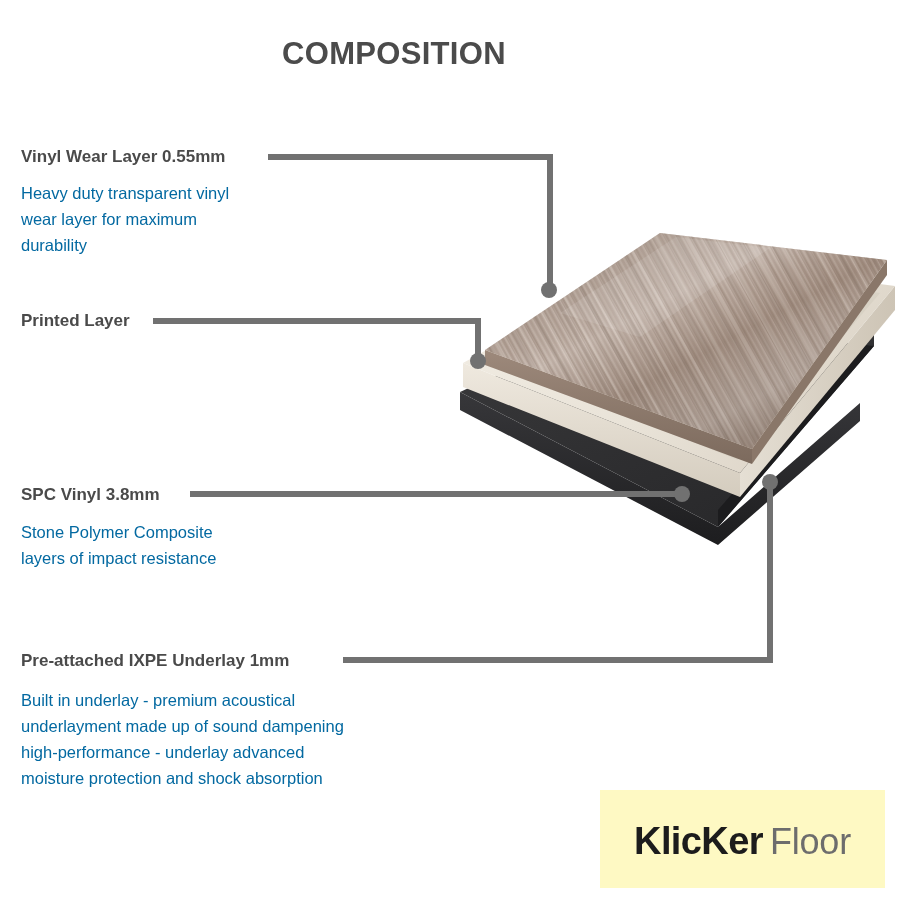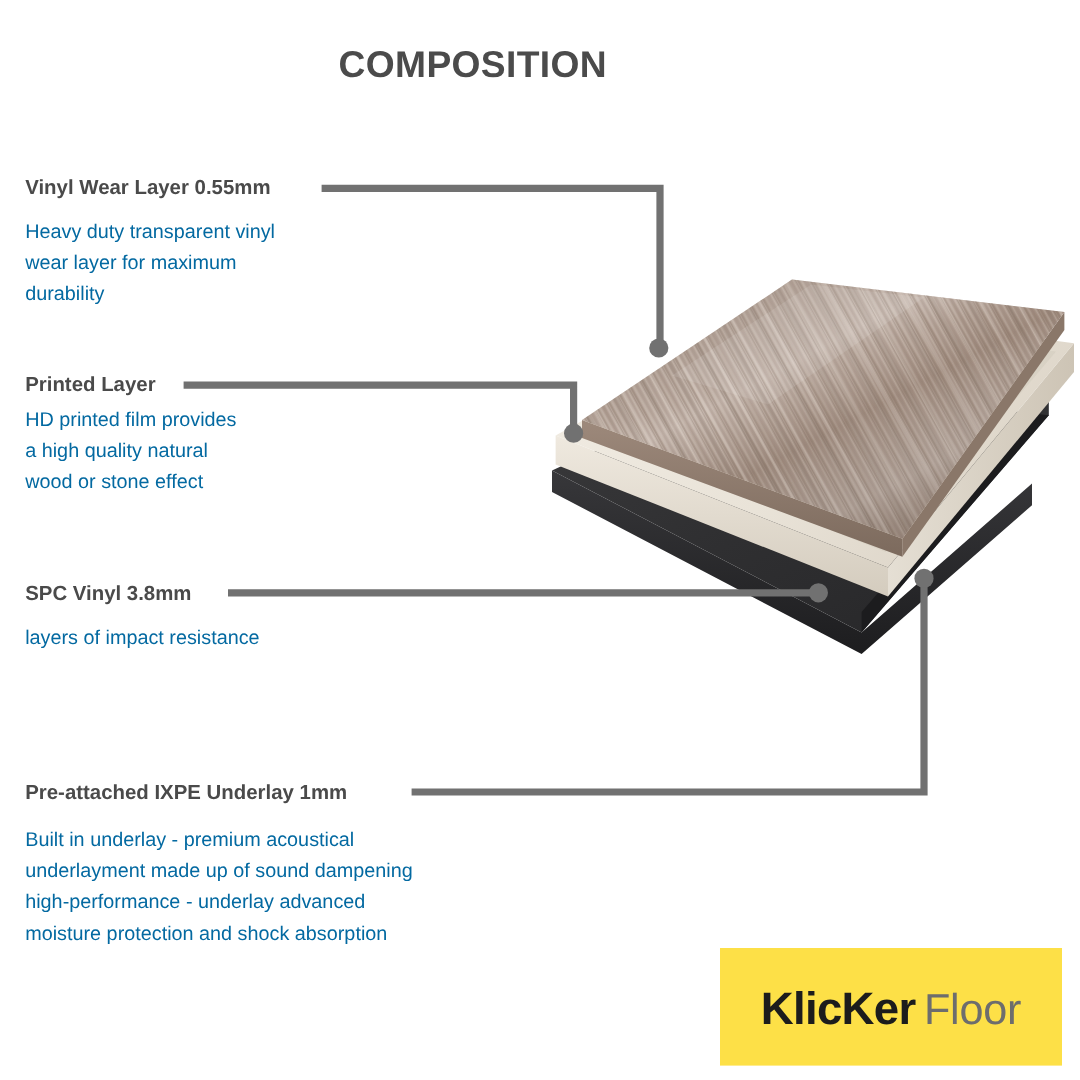--- a/index.html
+++ b/index.html
@@ -91,21 +91,21 @@
     height: 350px;
   }
 
   
   #logo-block {
     position: absolute;
     left: 600px;
     top: 790px;
     width: 285px;
     height: 98px;
-    background: #fde047;
+    background: #fef9c3;
     display: flex;
     align-items: center;
     justify-content: center;
   }
   #logo-block .logo-inner {
     display: flex;
     align-items: baseline;
     transform: translateY(2px);
   }
   #logo-block .logo-main {
@@ -245,30 +245,26 @@
     <div class="c-head">Vinyl Wear Layer 0.55mm</div>
     <div class="c-body">
       <span class="c-line">Heavy duty transparent vinyl</span>
       <span class="c-line">wear layer for maximum</span>
       <span class="c-line">durability</span>
     </div>
   </div>
 
   <div class="callout" id="callout-printed">
     <div class="c-head">Printed Layer</div>
-    <div class="c-body">
-      <span class="c-line">HD printed film provides</span>
-      <span class="c-line">a high quality natural</span>
-      <span class="c-line">wood or stone effect</span>
-    </div>
   </div>
 
   <div class="callout" id="callout-spc">
     <div class="c-head">SPC Vinyl 3.8mm</div>
     <div class="c-body">
+      <span class="c-line">Stone Polymer Composite</span>
       <span class="c-line">layers of impact resistance</span>
     </div>
   </div>
 
   <div class="callout" id="callout-ixpe">
     <div class="c-head">Pre-attached IXPE Underlay 1mm</div>
     <div class="c-body">
       <span class="c-line">Built in underlay - premium acoustical</span>
       <span class="c-line">underlayment made up of sound dampening</span>
       <span class="c-line">high-performance - underlay advanced</span>

